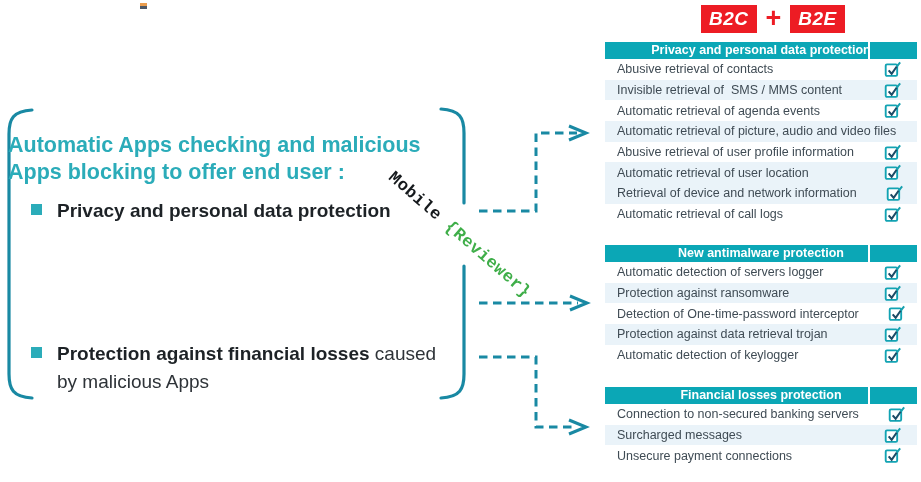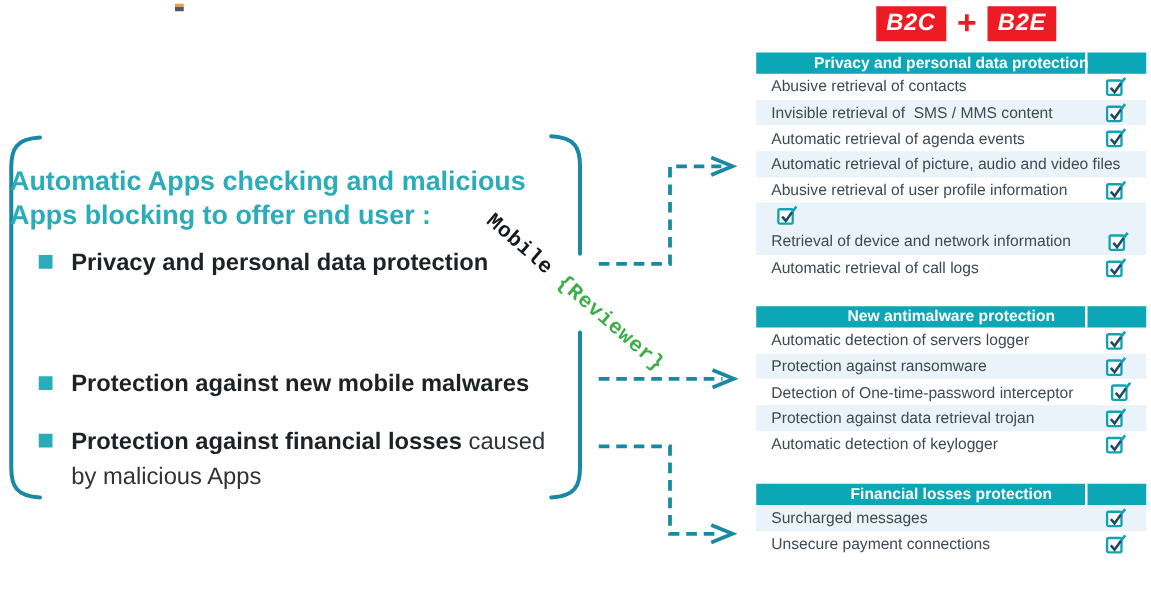--- a/index.html
+++ b/index.html
@@ -77,26 +77,20 @@
     <span class="block" style="display:block">Apps blocking to offer end user :</span>
   </div>
 
   <div class="bullet" style="top:197px">
     <span class="marker"></span>
     <div class="btext">
       <span class="b block">Privacy and personal data protection</span>
     </div>
   </div>
 
-  <div class="bullet" style="top:294px">
-    <span class="marker"></span>
-    <div class="btext">
-      <span class="b">Protection against new mobile malwares</span>
-    </div>
-  </div>
 
   <div class="bullet" style="top:340px">
     <span class="marker"></span>
     <div class="btext">
       <span class="b">Protection against financial losses</span>
       <span>caused by malicious Apps</span>
     </div>
   </div>
 
   <div class="watermark">
@@ -153,20 +147,21 @@
           <span class="lbl">Abusive retrieval of user profile information</span>
           <span class="chk">
             <svg width="17" height="17" viewBox="0 0 20 20">
               <rect x="2" y="4" width="13.5" height="13.5" rx="1.5" fill="#fff" stroke="#12A3B3" stroke-width="2.2"></rect>
               <path d="M5.5,11 L9,15 L15,6.5" stroke="#1C4B66" stroke-width="2.4" fill="none"></path>
               <path d="M15,6.5 L19,1.5" stroke="#17A0AE" stroke-width="2.4" fill="none"></path>
             </svg>
           </span>
         </div>
         <div class="trow alt">
+          <span class="lbl">Automatic retrieval of user location</span>
           <span class="chk">
             <svg width="17" height="17" viewBox="0 0 20 20">
               <rect x="2" y="4" width="13.5" height="13.5" rx="1.5" fill="#fff" stroke="#12A3B3" stroke-width="2.2"></rect>
               <path d="M5.5,11 L9,15 L15,6.5" stroke="#1C4B66" stroke-width="2.4" fill="none"></path>
               <path d="M15,6.5 L19,1.5" stroke="#17A0AE" stroke-width="2.4" fill="none"></path>
             </svg>
           </span>
         </div>
         <div class="trow alt">
           <span class="lbl">Retrieval of device and network information</span>
@@ -249,20 +244,30 @@
         </div>
       </div>
   </div>
 
   <div class="tbl" style="top:387px">
     <div class="thead">
       <span>Financial losses protection</span>
       <span class="divider"></span>
     </div>
     <div class="rows">
+        <div class="trow">
+          <span class="lbl">Connection to non-secured banking servers</span>
+          <span class="chk">
+            <svg width="17" height="17" viewBox="0 0 20 20">
+              <rect x="2" y="4" width="13.5" height="13.5" rx="1.5" fill="#fff" stroke="#12A3B3" stroke-width="2.2"></rect>
+              <path d="M5.5,11 L9,15 L15,6.5" stroke="#1C4B66" stroke-width="2.4" fill="none"></path>
+              <path d="M15,6.5 L19,1.5" stroke="#17A0AE" stroke-width="2.4" fill="none"></path>
+            </svg>
+          </span>
+        </div>
         <div class="trow alt">
           <span class="lbl">Surcharged messages</span>
           <span class="chk">
             <svg width="17" height="17" viewBox="0 0 20 20">
               <rect x="2" y="4" width="13.5" height="13.5" rx="1.5" fill="#fff" stroke="#12A3B3" stroke-width="2.2"></rect>
               <path d="M5.5,11 L9,15 L15,6.5" stroke="#1C4B66" stroke-width="2.4" fill="none"></path>
               <path d="M15,6.5 L19,1.5" stroke="#17A0AE" stroke-width="2.4" fill="none"></path>
             </svg>
           </span>
         </div>

